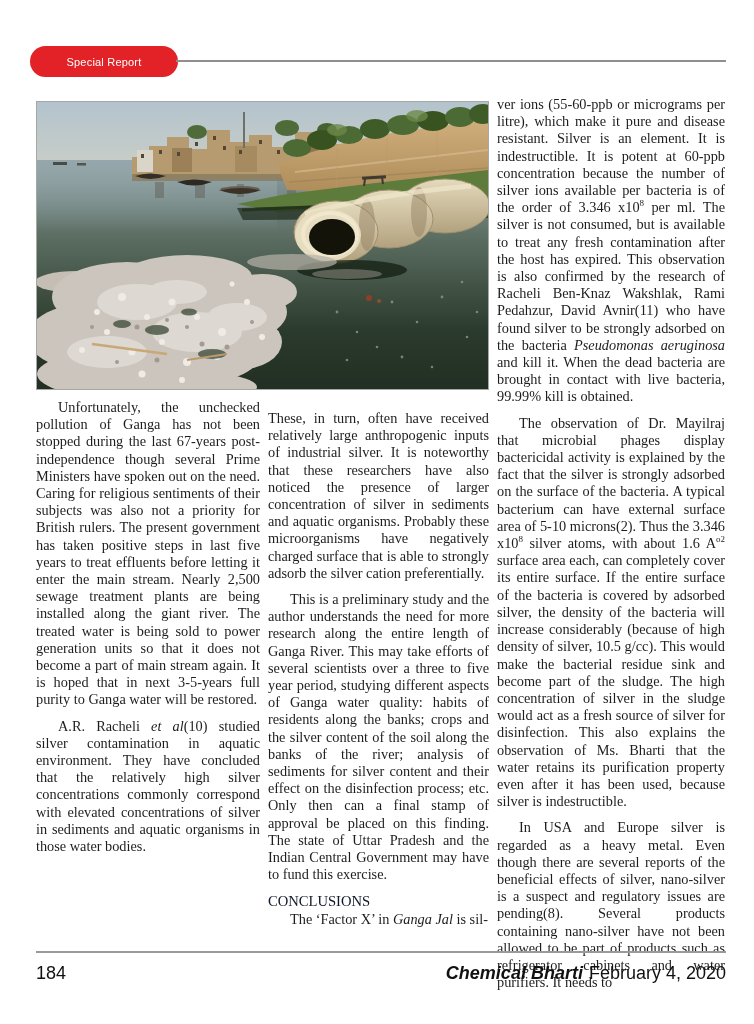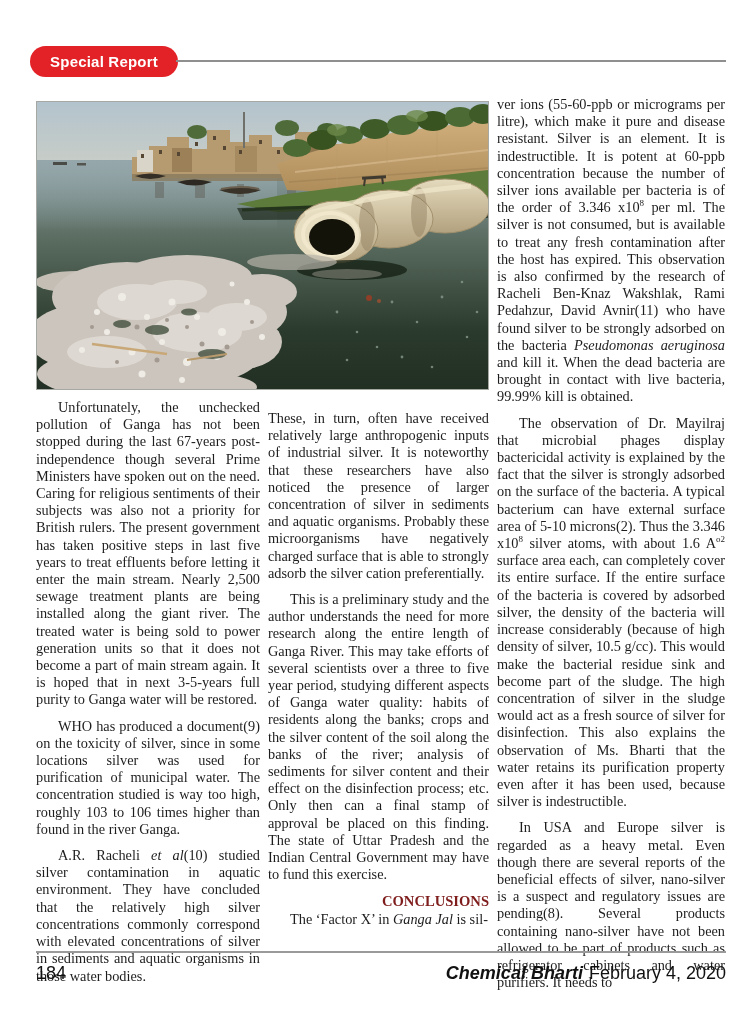--- a/index.html
+++ b/index.html
@@ -1,35 +1,35 @@
 <!DOCTYPE html>
 <html><head>
 <meta charset="utf-8">
 <style>
   html,body{margin:0;padding:0;background:#ffffff;}
   .page{position:relative;width:754px;height:1024px;background:#ffffff;overflow:hidden;
         font-family:"Liberation Serif",serif;color:#1d1d1d;}
   .banner{position:absolute;left:30px;top:46px;width:148px;height:31px;background:#e32227;
           border-radius:16px;display:flex;align-items:center;justify-content:center;}
-  .banner-label{color:#ffffff;font-family:"Liberation Sans",sans-serif;font-weight:bold;
-          font-size:15px;letter-spacing:.2px;}
+  .banner-label{color:#ffffff;font-family:"Liberation Sans",sans-serif;font-weight:normal;
+          font-size:11px;letter-spacing:.2px;}
   .banner-rule{position:absolute;left:176px;top:60px;width:550px;height:2px;background:#8f8f8f;}
   .photo{position:absolute;left:36px;top:101px;width:451px;height:287px;border:1px solid #a6a9a3;
          background:#7d8e88;}
   .photo svg{display:block;}
   .col{position:absolute;text-align:justify;font-size:14.3px;line-height:17.2px;
        -webkit-hyphens:none;hyphens:none;}
   .col-left{left:36px;top:399px;width:224px;}
   .col-mid{left:268px;top:410px;width:221px;}
   .col-right{left:497px;top:96px;width:228px;}
   p.para{margin:0 0 9px 0;}
   p.noindent{text-indent:0;}
   p.indent{text-indent:22px;}
-  h3.conclusions{color:#7f1d1d;font-size:14.6px;margin:10px 0 0 0;font-family:"Liberation Serif",serif;
-       font-weight:bold;text-align:right;}
+  h3.conclusions{color:#0f172a;font-size:14.6px;margin:10px 0 0 0;font-family:"Liberation Serif",serif;
+       font-weight:normal;text-align:left;}
   sup{font-size:9px;line-height:0;}
   i{font-style:italic;}
   .footer-rule{position:absolute;left:36px;top:951px;width:690px;height:2px;background:#9a9a9a;}
   .footer{position:absolute;left:36px;top:963px;width:690px;display:flex;
           justify-content:space-between;align-items:baseline;
           font-family:"Liberation Sans",sans-serif;font-size:18px;color:#111;}
   .footer-right{display:flex;gap:6px;align-items:baseline;}
   .pub{font-weight:bold;font-style:italic;}
 </style>
 </head>
@@ -240,21 +240,20 @@
           <ellipse cx="152" cy="210" rx="8" ry="3.5"></ellipse>
         </g>
         <line x1="55" y1="242" x2="130" y2="252" stroke="#c9a878" stroke-width="2.5"></line>
         <line x1="150" y1="258" x2="190" y2="252" stroke="#b99a6c" stroke-width="2"></line>
       </g>
     </svg>
   </div>
 
   <div class="col col-left">
     <p class="para indent"><span>Unfortunately, the unchecked pollution of Ganga has not been stopped during the last 67-years post-independence though several Prime Ministers have spoken out on the need. Caring for religious sentiments of their subjects was also not a priority for British rulers. The present government has taken positive steps in last five years to treat effluents before letting it enter the main stream. Nearly 2,500 sewage treatment plants are being installed along the giant river. The treated water is being sold to power generation units so that it does not become a part of main stream again. It is hoped that in next 3-5-years full purity to Ganga water will be restored.</span></p>
-    <p class="para indent"><span>WHO has produced a document(9) on the toxicity of silver, since in some locations silver was used for purification of municipal water. The concentration studied is way too high, roughly 103 to 106 times higher than found in the river Ganga.</span></p>
     <p class="para indent"><span>A.R. Racheli </span><i>et al</i><span>(10) studied silver contamination in aquatic environment. They have concluded that the relatively high silver concentrations commonly correspond with elevated concentrations of silver in sediments and aquatic organisms in those water bodies.</span></p>
   </div>
 
   <div class="col col-mid">
     <p class="para noindent"><span>These, in turn, often have received relatively large anthropogenic inputs of industrial silver. It is noteworthy that these researchers have also noticed the presence of larger concentration of silver in sediments and aquatic organisms. Probably these microorganisms have negatively charged surface that is able to strongly adsorb the silver cation preferentially.</span></p>
     <p class="para indent"><span>This is a preliminary study and the author understands the need for more research along the entire length of Ganga River. This may take efforts of several scientists over a three to five year period, studying different aspects of Ganga water quality: habits of residents along the banks; crops and the silver content of the soil along the banks of the river; analysis of sediments for silver content and their effect on the disinfection process; etc. Only then can a final stamp of approval be placed on this finding. The state of Uttar Pradesh and the Indian Central Government may have to fund this exercise.</span></p>
     <h3 class="conclusions">CONCLUSIONS</h3>
     <p class="para indent"><span>The ‘Factor X’ in </span><i>Ganga Jal</i><span> is sil-</span></p>
   </div>
 

